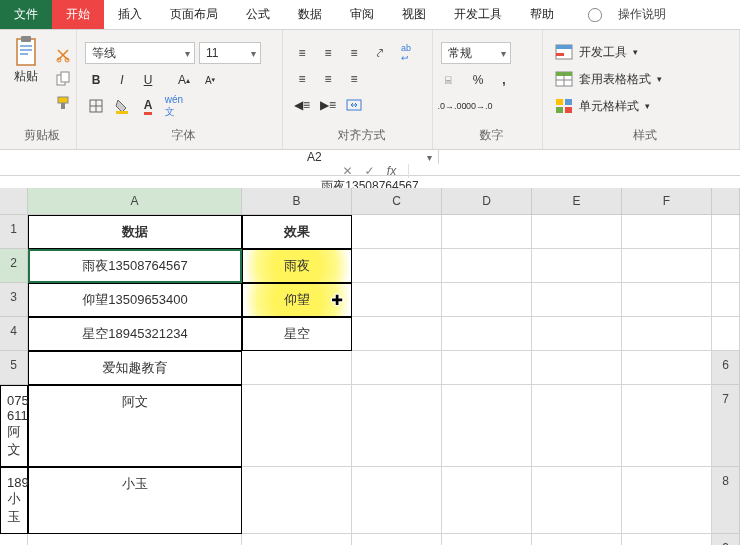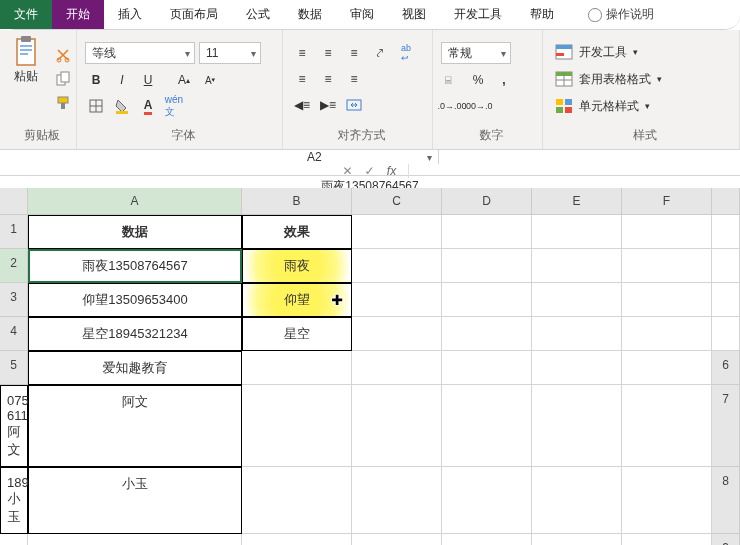--- a/index.html
+++ b/index.html
@@ -1,22 +1,22 @@
 <!DOCTYPE html>
 <html><head>
 <meta charset="utf-8">
 <style>
 * { margin: 0; padding: 0; box-sizing: border-box; font-family: "Microsoft YaHei", sans-serif; }
 body { background: #fff; width: 740px; height: 545px; overflow: hidden; font-size: 12px; color: #333; }
 
-.ribbon-tabs { display: flex; background: #fff; height: 30px; border-bottom: 1px solid #d4d4d4; border-radius: 15px; }
+.ribbon-tabs { display: flex; background: #fff; height: 30px; border-bottom: 1px solid #d4d4d4; }
 .tab { padding: 6px 14px; color: #222; cursor: pointer; background: #fff; }
 .tab.file { background: #217346; color: #fff; }
-.tab.active { background: #701a75; color: #fff; }
-.tab.tell { color: #444; display: flex; align-items: center; gap: 4px; padding-left: 20px; }
+.tab.active { background: #ef4444; color: #fff; }
+.tab.tell { color: #444; display: flex; align-items: center; gap: 16px; padding-left: 20px; }
 .bulb { width: 14px; height: 14px; border: 1.5px solid #888; border-radius: 50% 50% 45% 45%; position: relative; }
 
 .ribbon { display: flex; background: #f3f2f1; border-bottom: 1px solid #d4d4d4; height: 120px; }
 .group { border-right: 1px solid #e1dfdd; padding: 4px 0 2px 8px; display: flex; flex-direction: column; justify-content: space-between; }
 .group-label { text-align: center; font-size: 12px; color: #666; padding: 3px 0; }
 .group-body { display: flex; gap: 6px; flex: 1; }
 
 .btn-big { display: flex; flex-direction: column; align-items: center; padding: 2px; cursor: pointer; }
 .btn-big .ico { width: 32px; height: 32px; display: flex; align-items: center; justify-content: center; }
 .btn-stack { display: flex; flex-direction: column; gap: 4px; justify-content: center; padding: 2px; }

